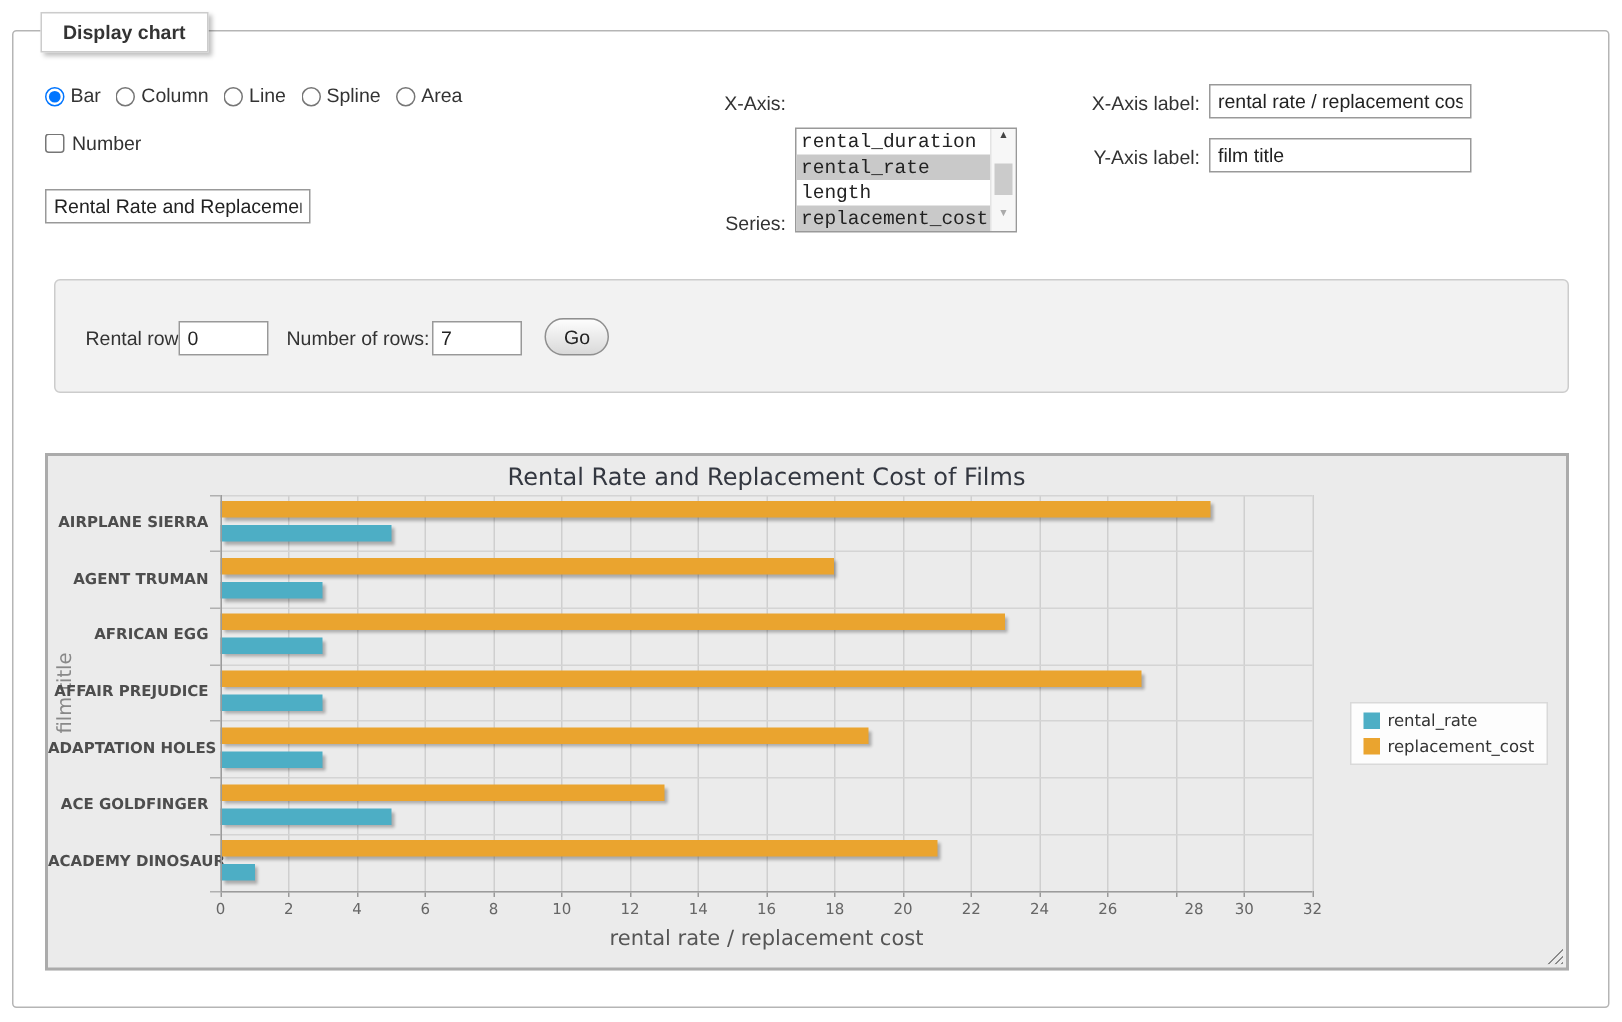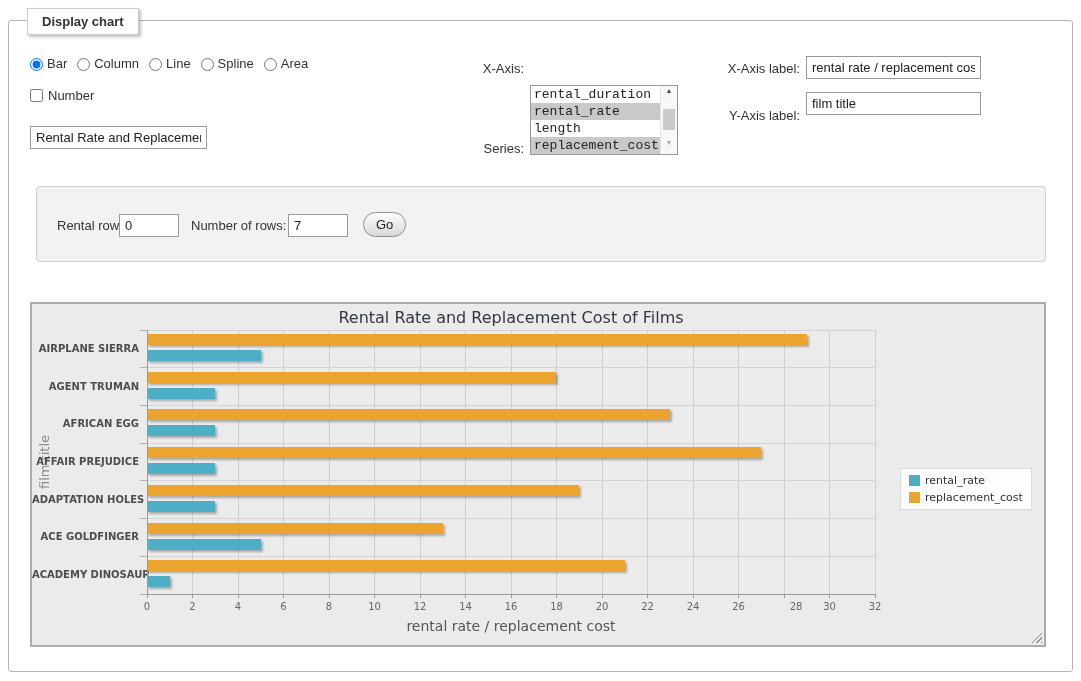--- a/index.html
+++ b/index.html
@@ -121,21 +121,21 @@
     <div class="sbar">
       <div class="up">▲</div>
       <div class="thumb"></div>
       <div class="dn">▼</div>
     </div>
   </div>
 
   <div class="abs r lbl" style="left:690px; top:61px; width:110px;">X-Axis label:</div>
   <input class="txt abs" style="left: 806px; top: 56px; width: 175px;" type="text" value="rental rate / replacement cost">
 
-  <div class="abs r lbl" style="left:690px; top:108px; width:110px;">Y-Axis label:</div>
+  <div class="abs r lbl" style="left:690px; top:97px; width:110px;">Y-Axis label:</div>
   <input class="txt abs" style="left: 806px; top: 92px; width: 175px;" type="text" value="film title">
 
   <div class="rows-panel">
     <div class="abs lbl" style="left:20px; top:31px;">Rental row:</div>
     <input class="txt abs" style="left: 82px; top: 27px; width: 60px;" type="text" value="0">
     <div class="abs lbl" style="left:154px; top:31px;">Number of rows:</div>
     <input class="txt abs" style="left: 251px; top: 27px; width: 60px;" type="text" value="7">
     <button class="go-btn" style="left:326px; top:25px;">Go</button>
   </div>
 

